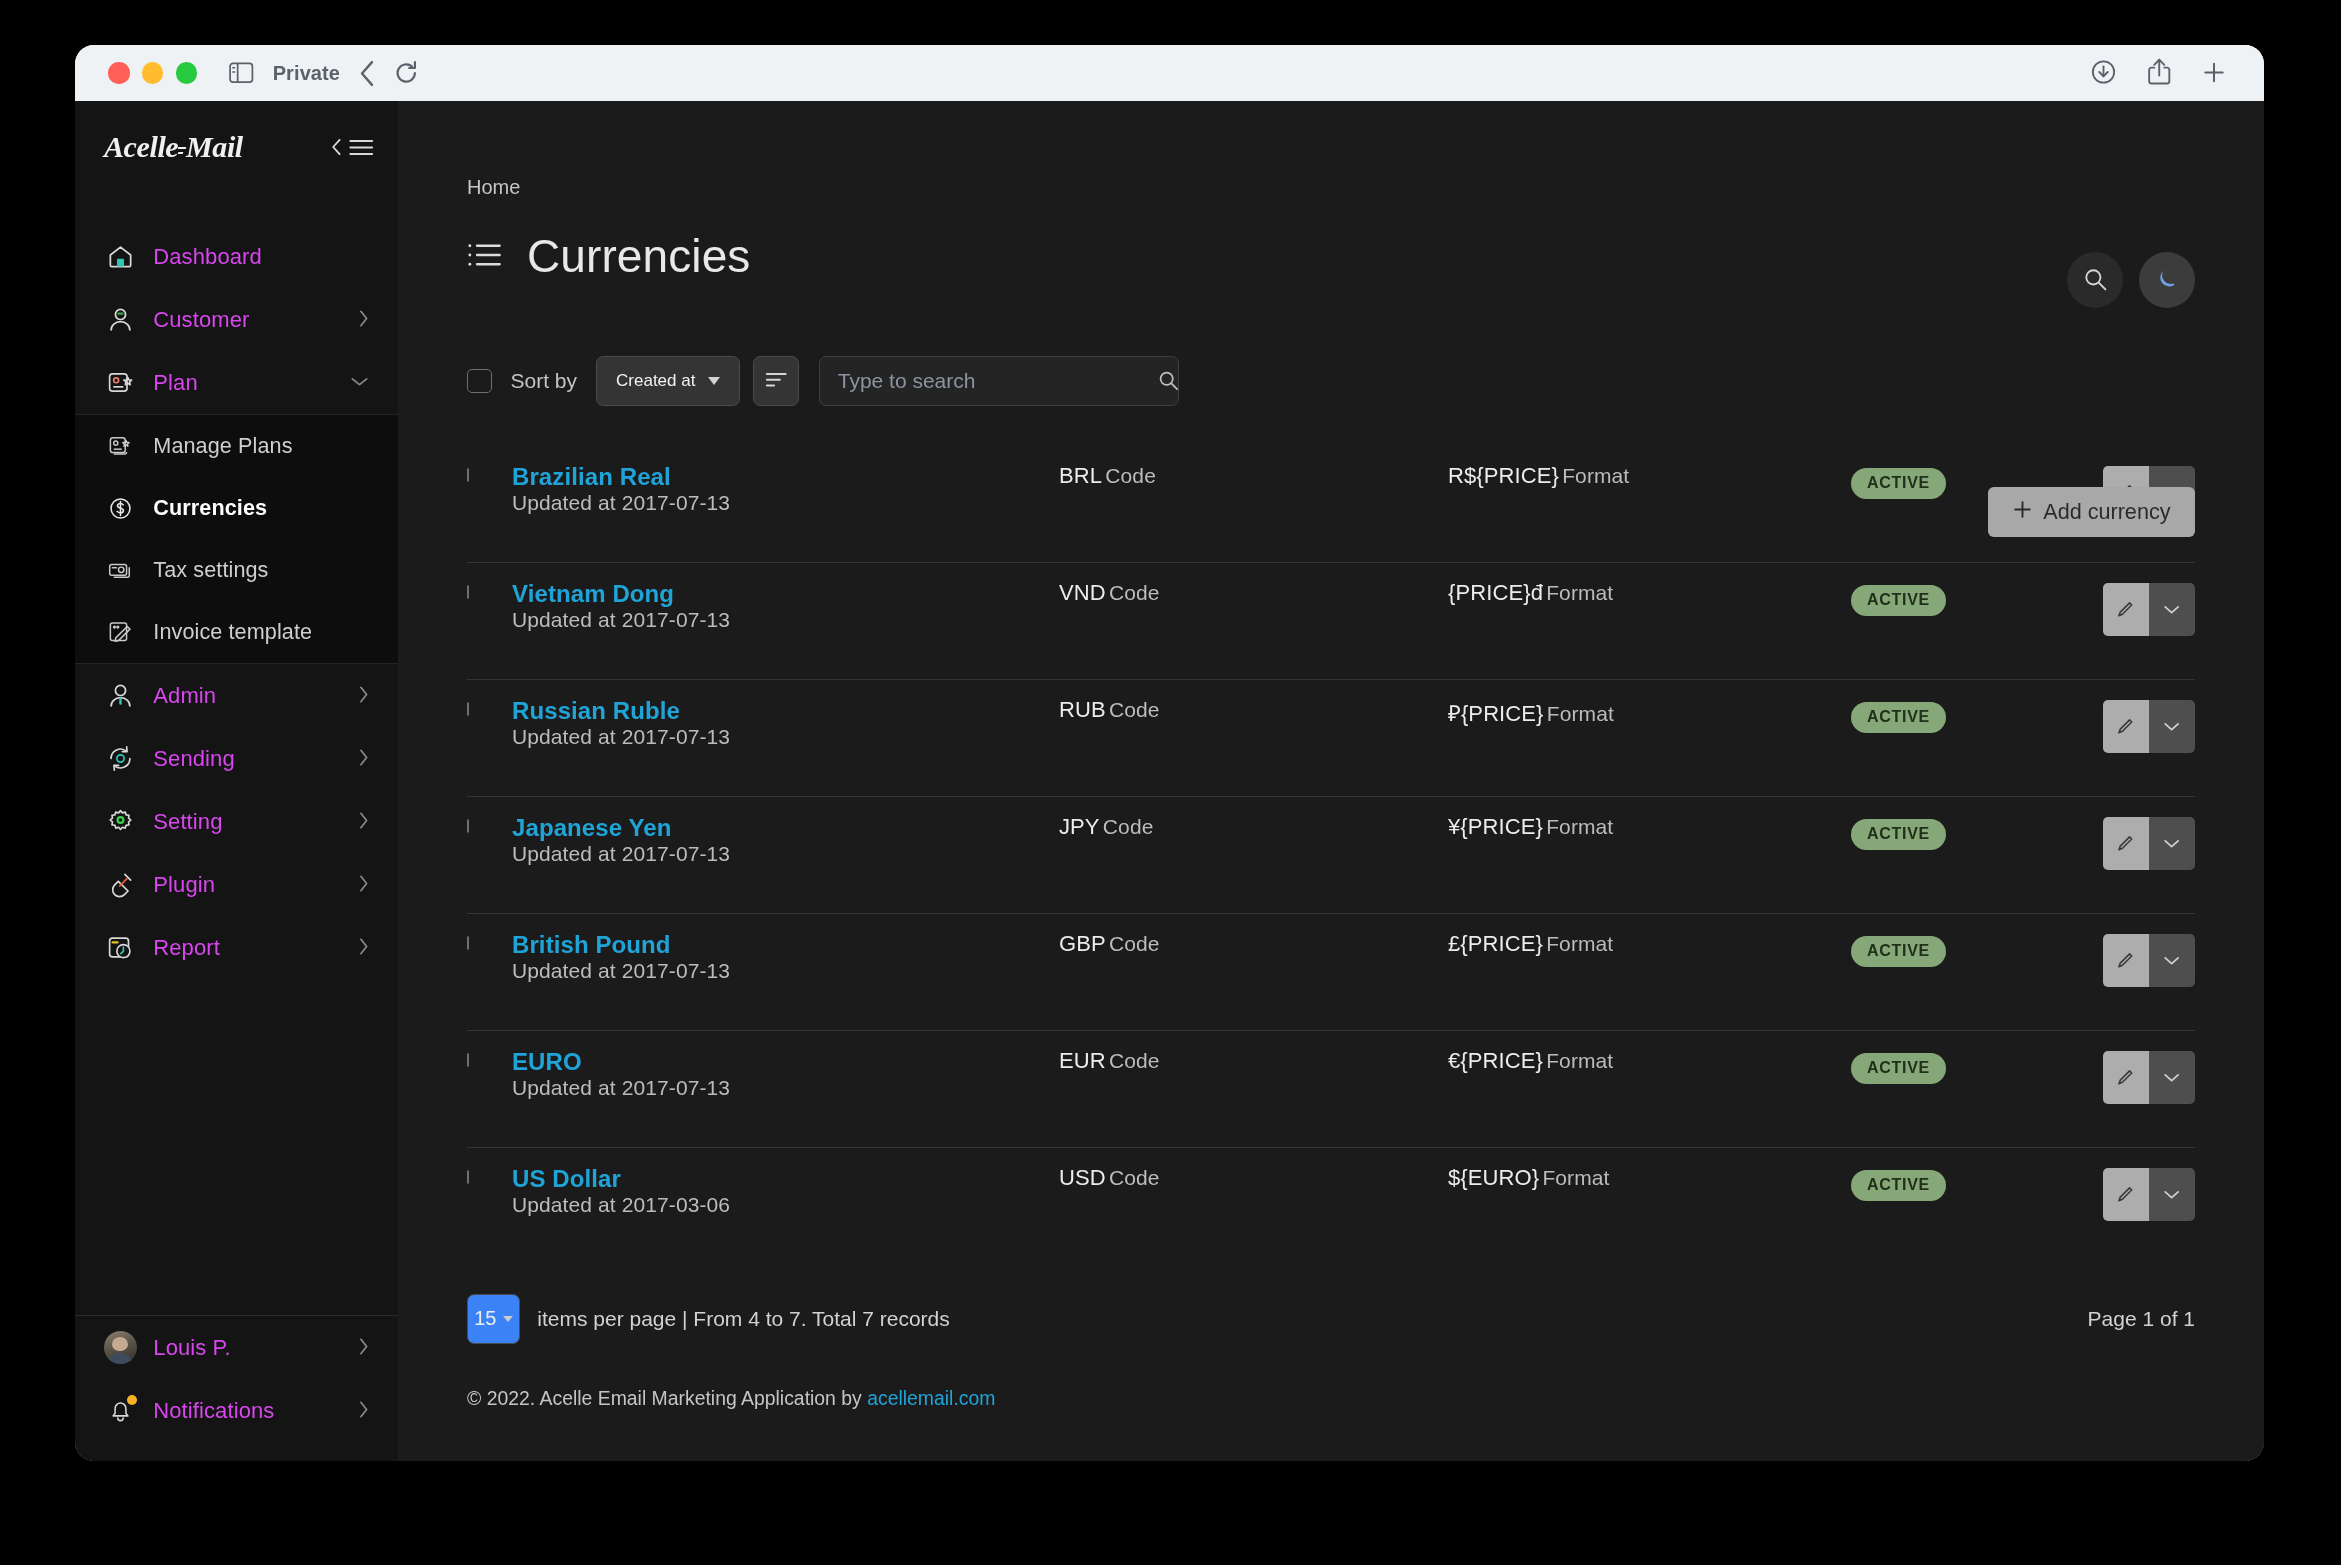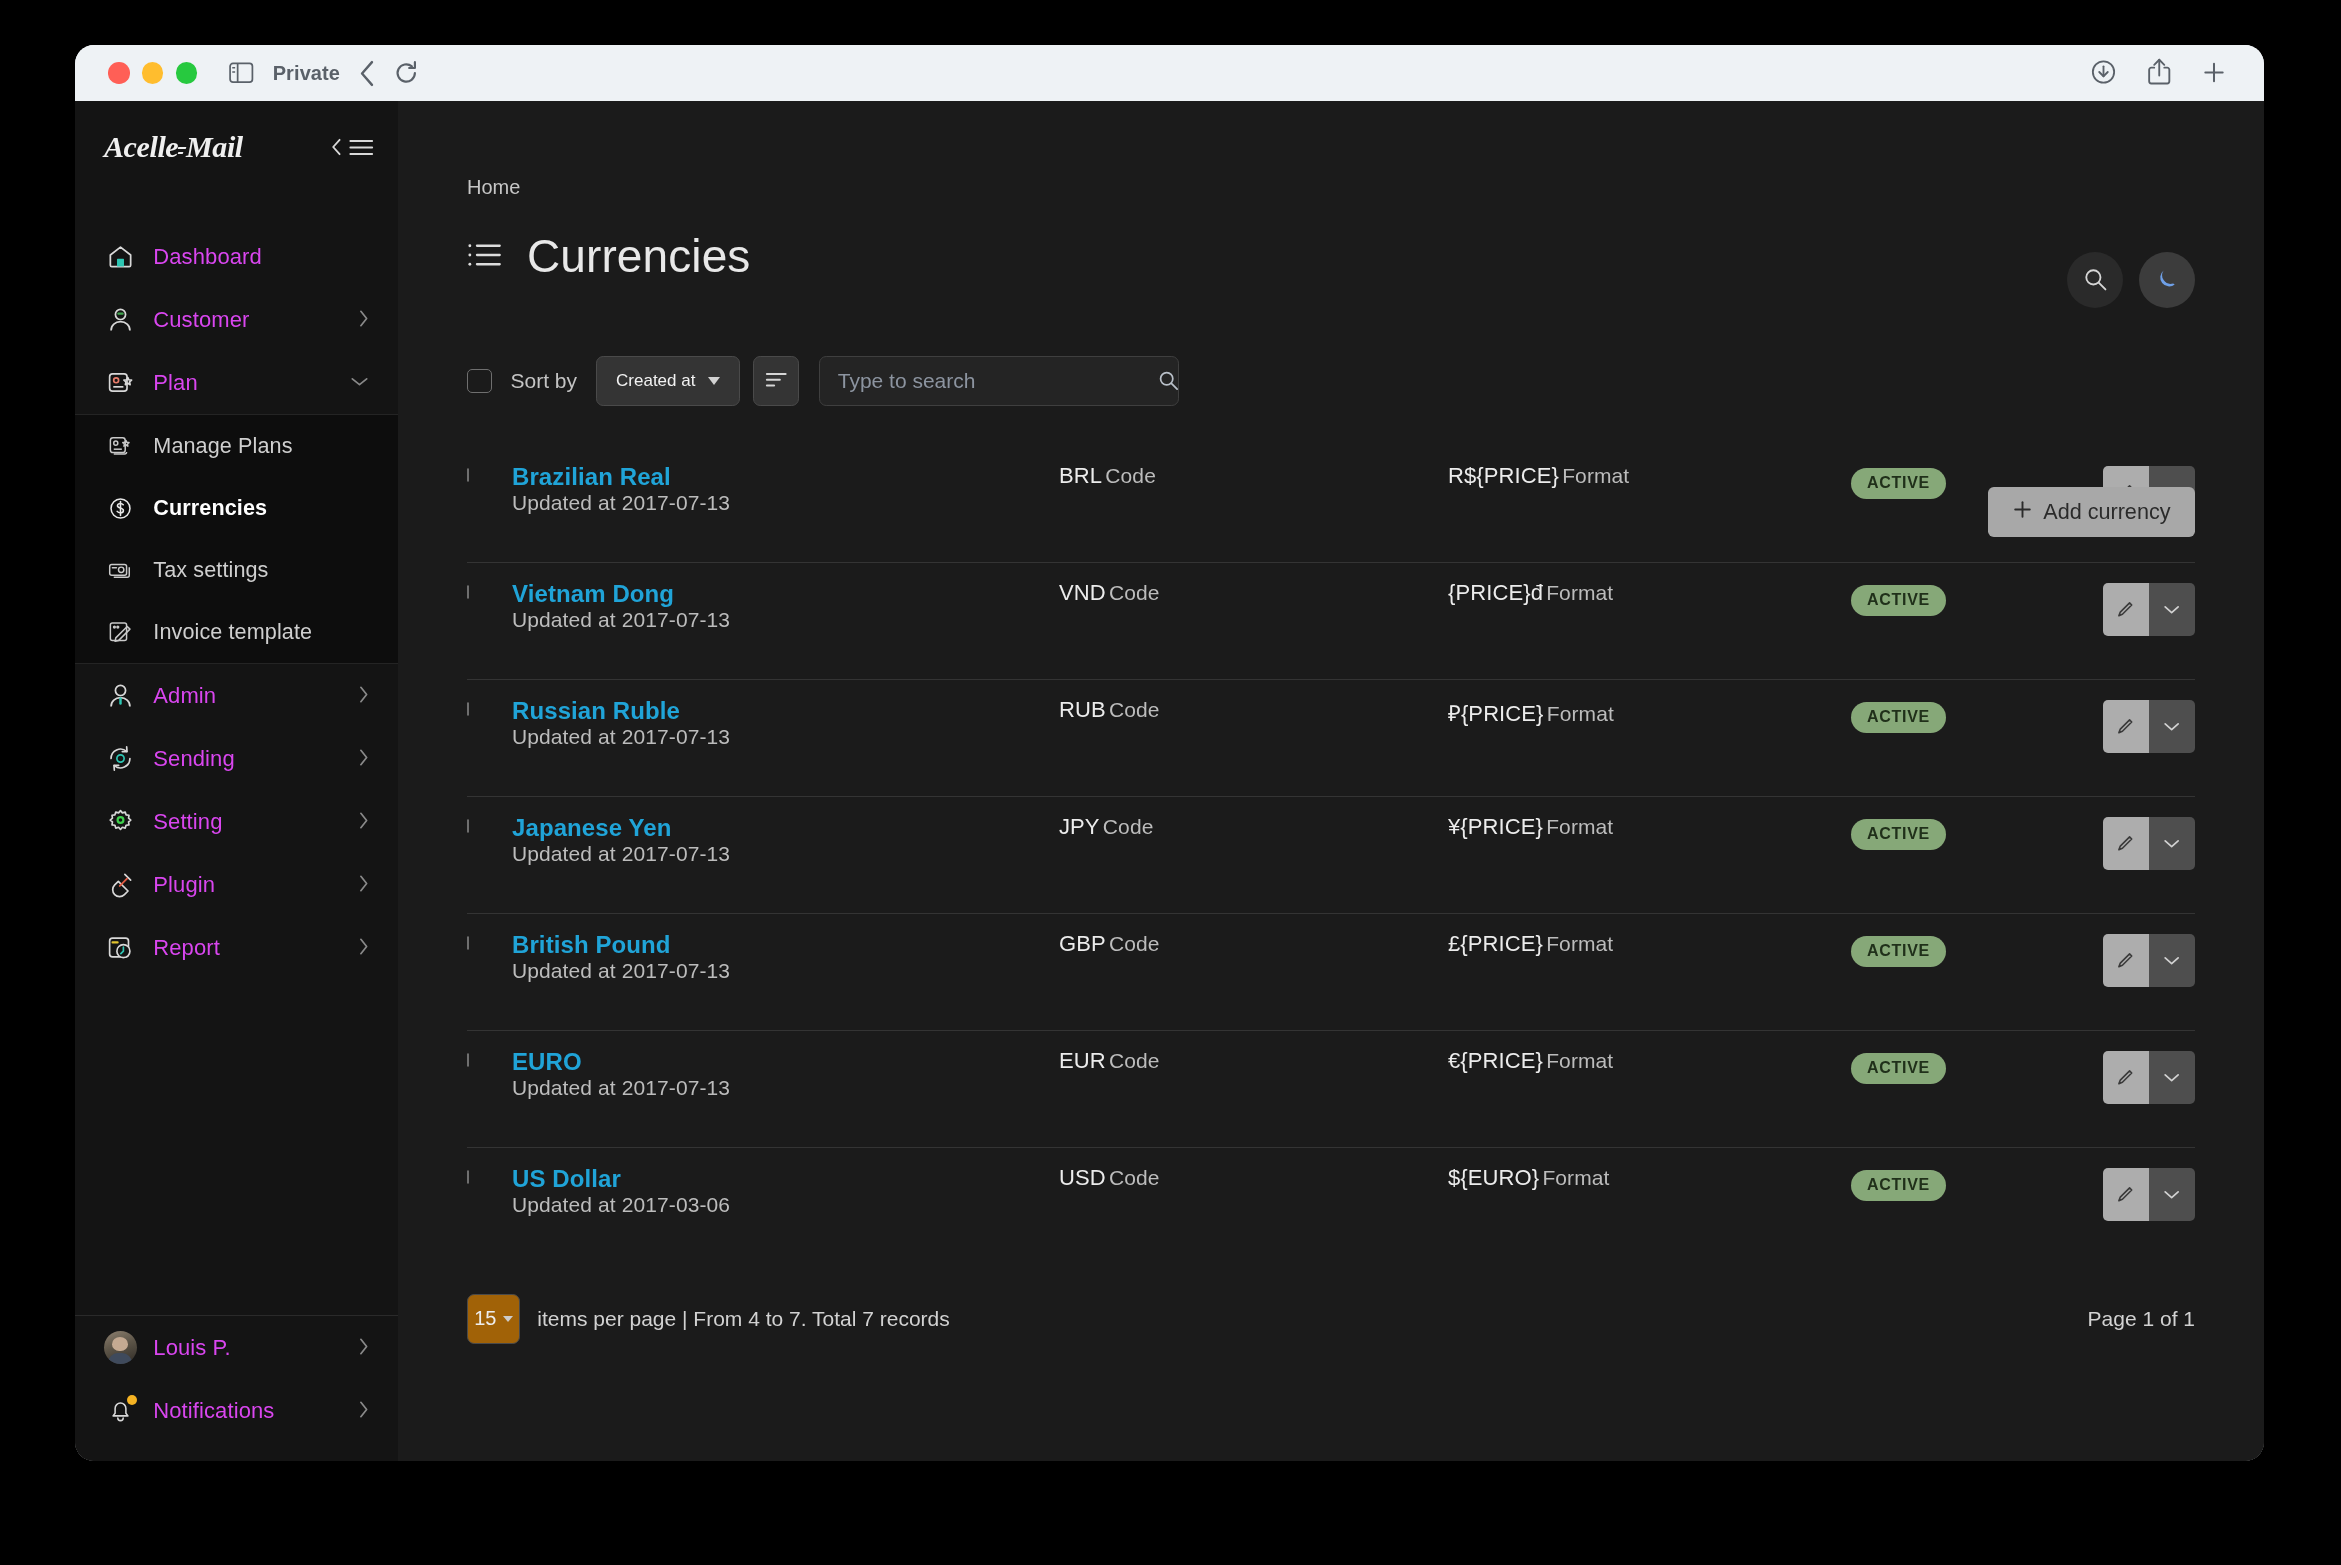--- a/index.html
+++ b/index.html
@@ -331,21 +331,21 @@
   }
 
   
   .footbar {
     margin-top: 24.5px;
     display: flex; align-items: center;
     height: 58px;
   }
   .per-page {
     width: 53px; height: 50px;
-    background: #a16207; border: 0.7px solid #4a4a4a; border-radius: 7.2px;
+    background: #3b82f6; border: 0.7px solid #4a4a4a; border-radius: 7.2px;
     display: flex; align-items: center; justify-content: center; gap: 6.5px;
     cursor: pointer;
   }
   .per-page .pp-num { font-size: 20px; color: #ededed; }
   .caret-sm {
     width: 0; height: 0;
     border-left: 5px solid transparent;
     border-right: 5px solid transparent;
     border-top: 6.5px solid #cccccc;
   }
@@ -958,19 +958,22 @@
 
           <div class="footbar">
             <div class="per-page">
               <span class="pp-num">15</span>
               <span class="caret-sm"></span>
             </div>
             <span class="foot-text"><span>items per page</span>&nbsp;<span>| From 4 to 7. Total 7 records</span></span>
             <span class="page-indicator">Page 1 of 1</span>
           </div>
 
+          <div class="copyright">
+            <span>© 2022. Acelle Email Marketing Application by </span><a href="#">acellemail.com</a>
+          </div>
 
         </div>
       </div>
     </div>
   </div>
 </div>
 
 
 </body></html>

